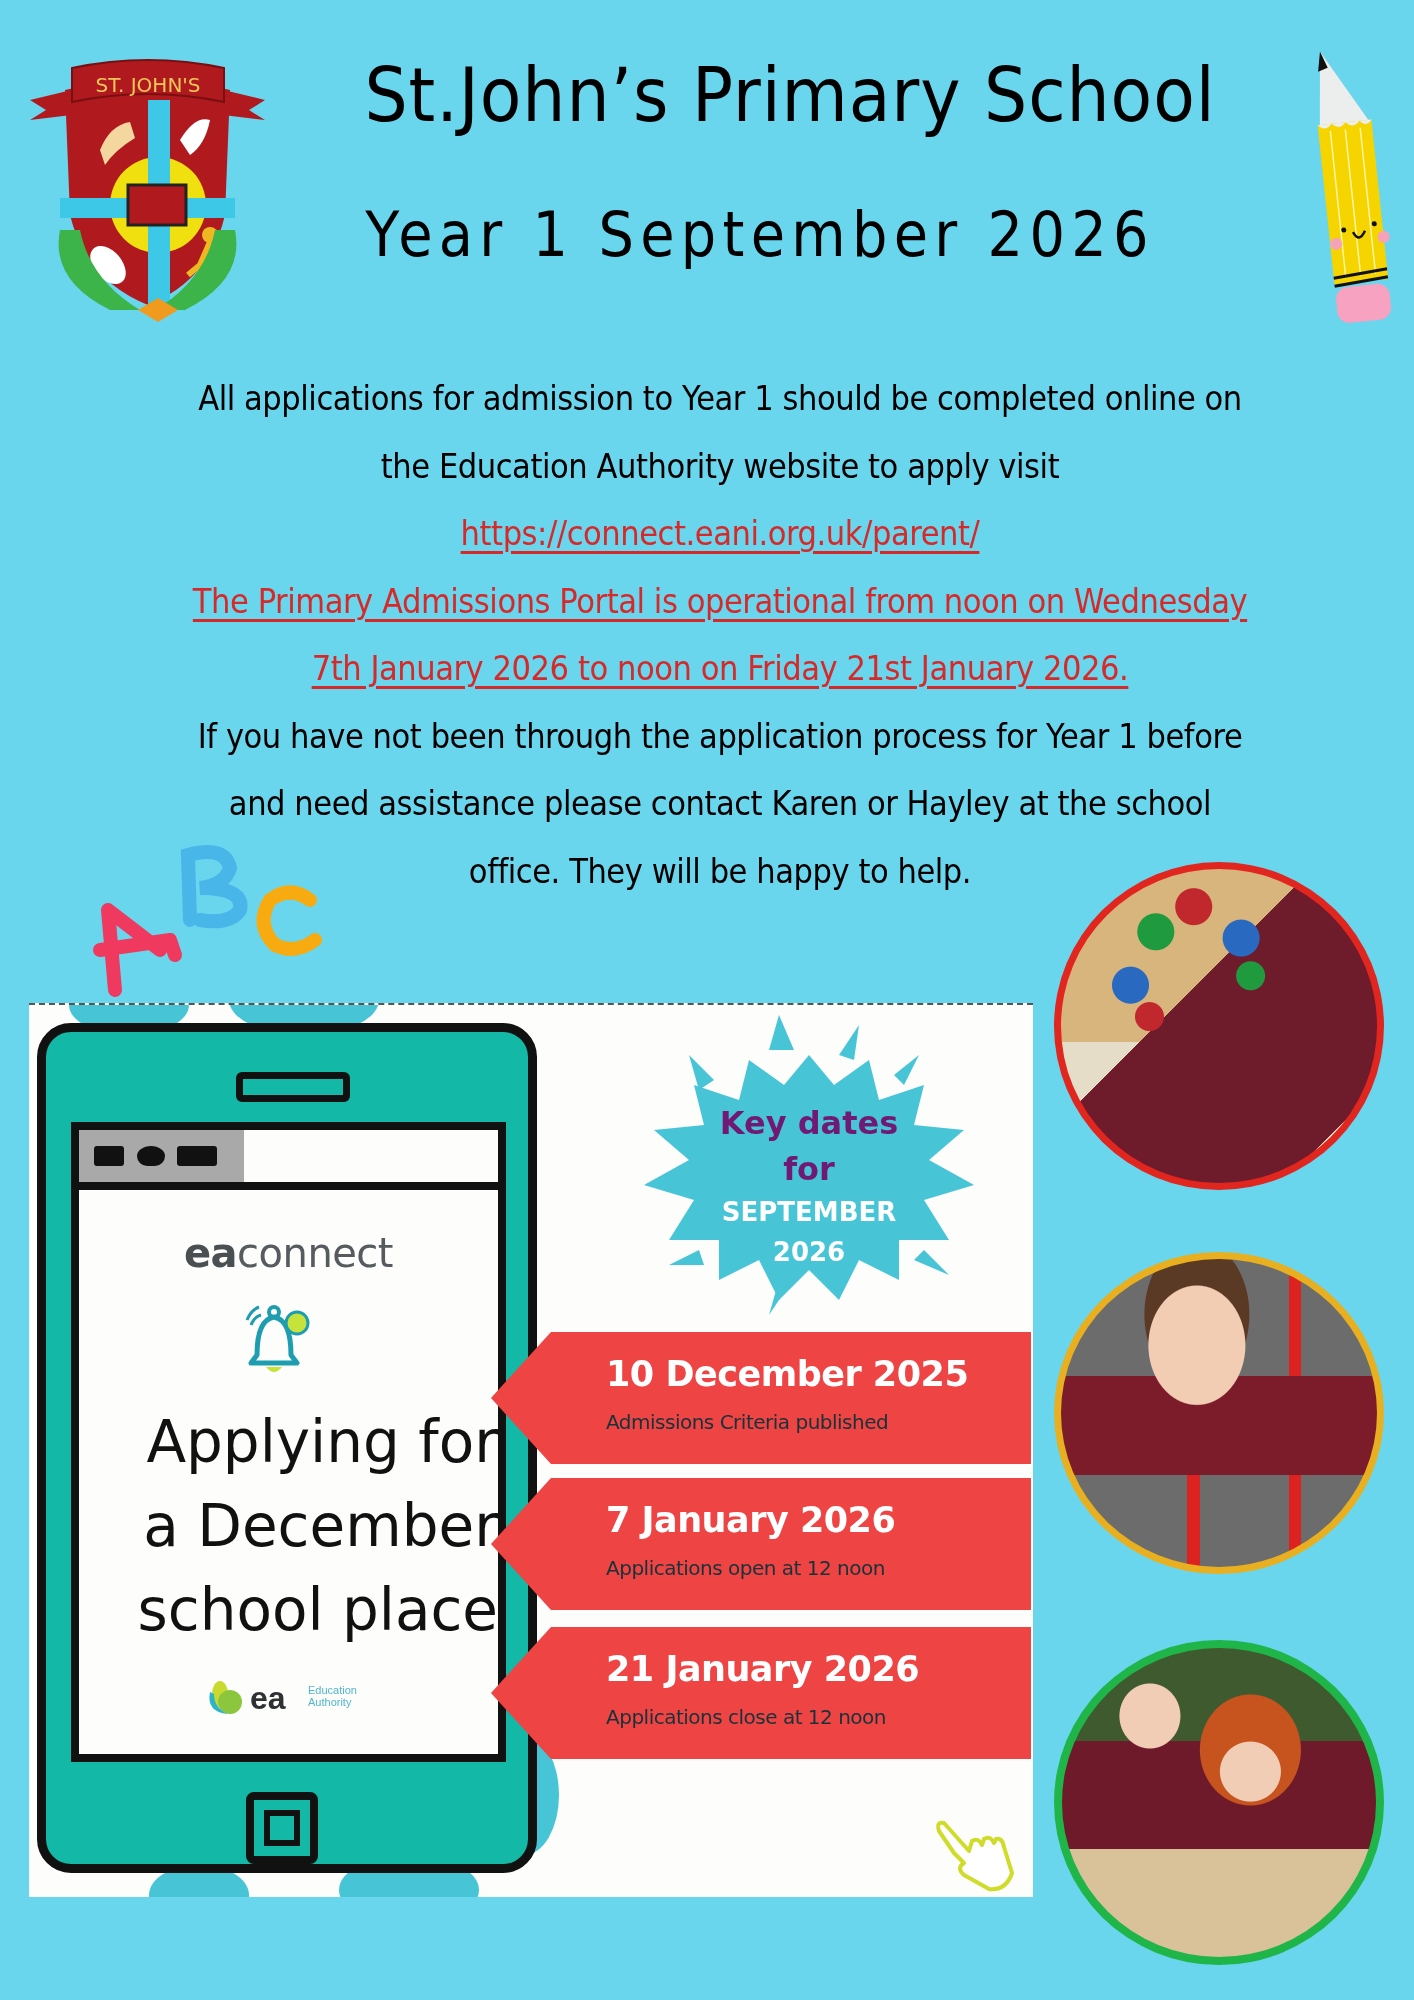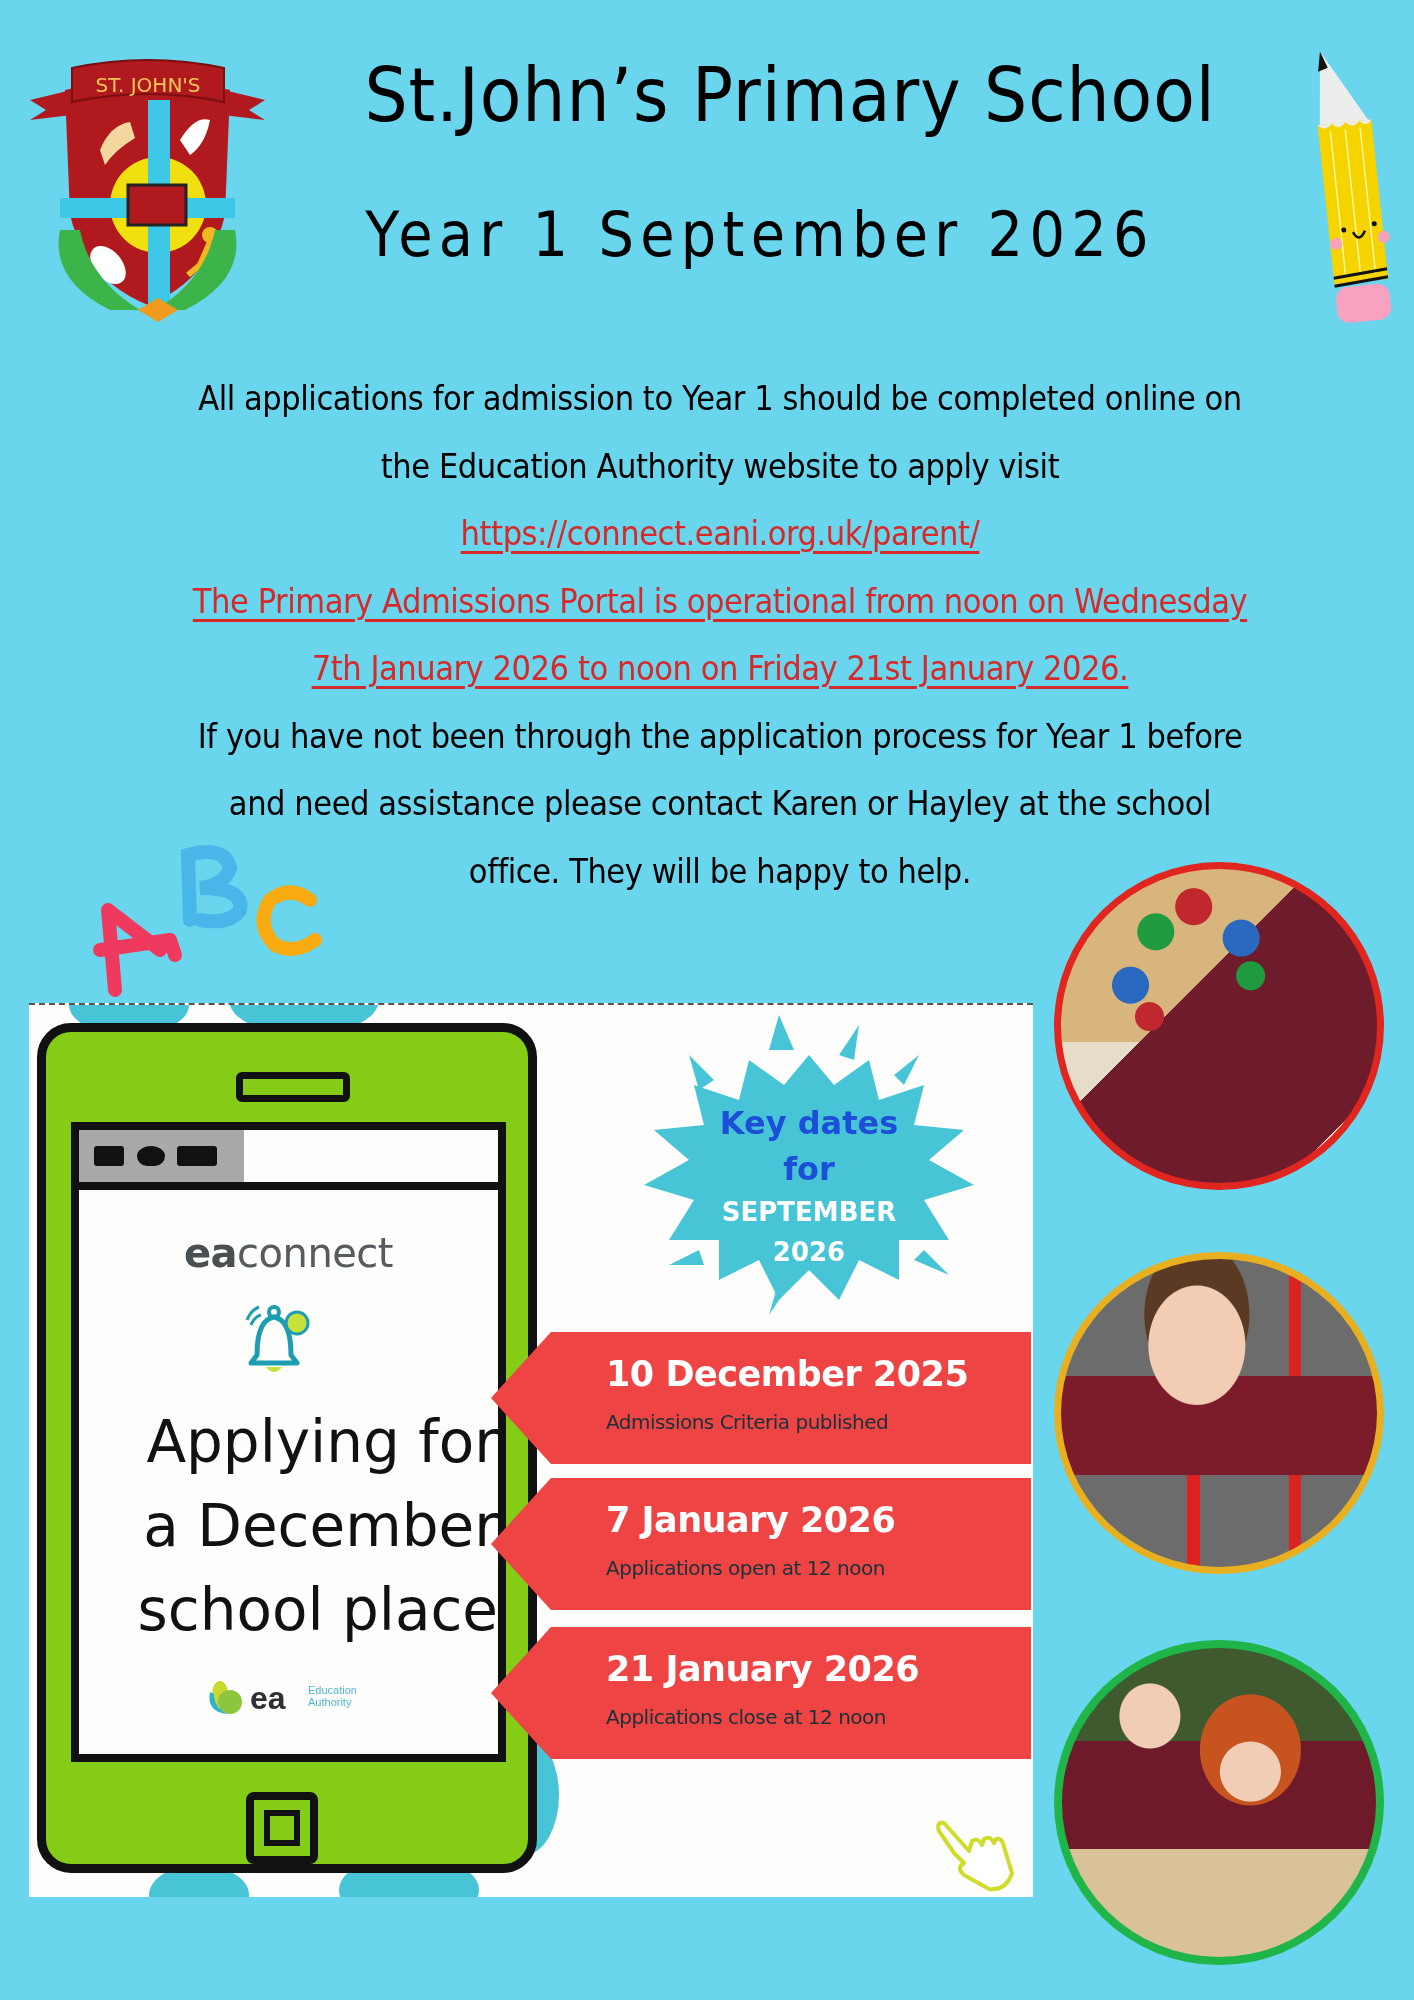--- a/index.html
+++ b/index.html
@@ -41,21 +41,21 @@
 
   
   .info {
     left: 29px; top: 1003px; width: 1004px; height: 892px;
     background: #fdfdfb; border-top: 2px dashed #555; overflow: hidden;
   }
   .splash { position: absolute; background: #47c5d6; border-radius: 50%; }
 
   .phone {
     position: absolute; left: 8px; top: 18px; width: 500px; height: 850px;
-    border: 9px solid #111; border-radius: 34px; box-sizing: border-box; background: #84cc16;
+    border: 9px solid #111; border-radius: 34px; box-sizing: border-box; background: #14b8a6;
   }
   .phone .speaker { position: absolute; left: 190px; top: 40px; width: 100px; height: 16px; border: 7px solid #111; border-radius: 6px; }
   .screen {
     position: absolute; left: 25px; top: 90px; width: 435px; height: 640px;
     border: 8px solid #111; box-sizing: border-box; background: #fdfdfb;
   }
   .statusbar { position: absolute; left: 0; top: 0; width: 100%; height: 52px; border-bottom: 8px solid #111; }
   .statusbar .grey { position: absolute; left: 0; top: 0; width: 165px; height: 52px; background: #a9a9a9; }
   .statusbar .ic { position: absolute; top: 16px; height: 20px; background: #111; border-radius: 3px; }
   .eaconnect {
@@ -72,21 +72,21 @@
   .ealogo .txt { position: absolute; left: 46px; top: 2px; font-family: "Liberation Sans", sans-serif; font-weight: bold; font-size: 32px; color: #2e3235; }
   .ealogo .sub { position: absolute; left: 104px; top: 6px; font-family: "Liberation Sans", sans-serif; font-size: 11px; line-height: 12px; color: #52b6cf; }
   .homebtn { position: absolute; left: 200px; top: 760px; width: 72px; height: 72px; border: 8px solid #111; border-radius: 8px; box-sizing: border-box; }
   .homebtn::after { content: ""; position: absolute; left: 10px; top: 10px; width: 36px; height: 36px; border: 6px solid #111; box-sizing: border-box; }
 
   .burst { position: absolute; left: 600px; top: 10px; width: 360px; height: 300px; }
   .burst-text {
     position: absolute; left: 600px; top: 95px; width: 360px; text-align: center;
     font-family: "DejaVu Sans", sans-serif; font-weight: bold;
   }
-  .burst-text .k { color: #1d4ed8; font-size: 32px; line-height: 46px; }
+  .burst-text .k { color: #701a75; font-size: 32px; line-height: 46px; }
   .burst-text .s { color: #fff; font-size: 26px; line-height: 40px; }
 
   .date-row {
     position: absolute; left: 462px; width: 540px; height: 132px;
     background: #ef4444;
     clip-path: polygon(60px 0, 100% 0, 100% 100%, 60px 100%, 0 50%);
   }
   .date-row .d { position: absolute; left: 115px; top: 22px; font-family: "DejaVu Sans", sans-serif; font-weight: bold; font-size: 35px; color: #fff; letter-spacing: -0.5px; }
   .date-row .t { position: absolute; left: 115px; top: 78px; font-family: "DejaVu Sans", sans-serif; font-size: 20px; color: #17323a; letter-spacing: -0.5px; }
 

